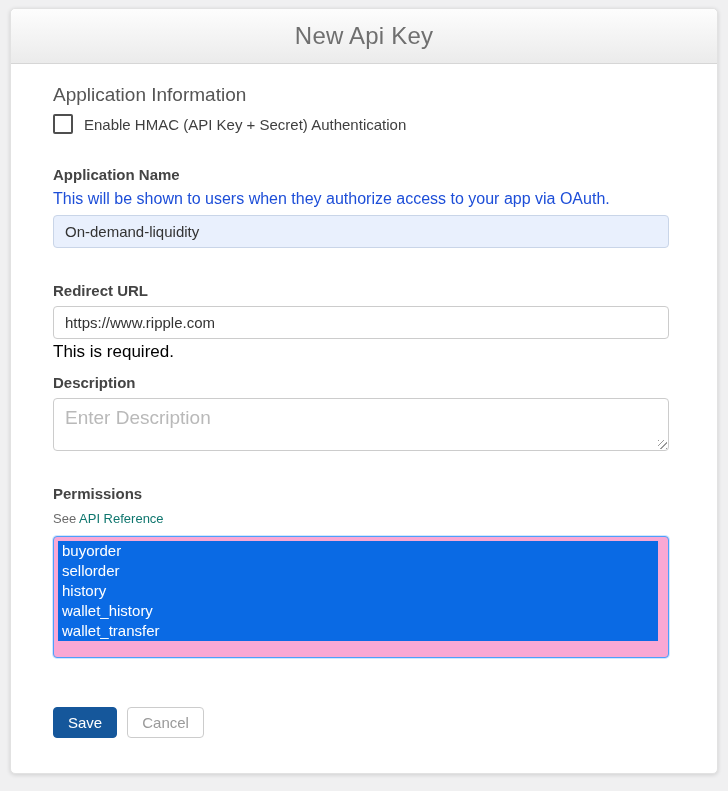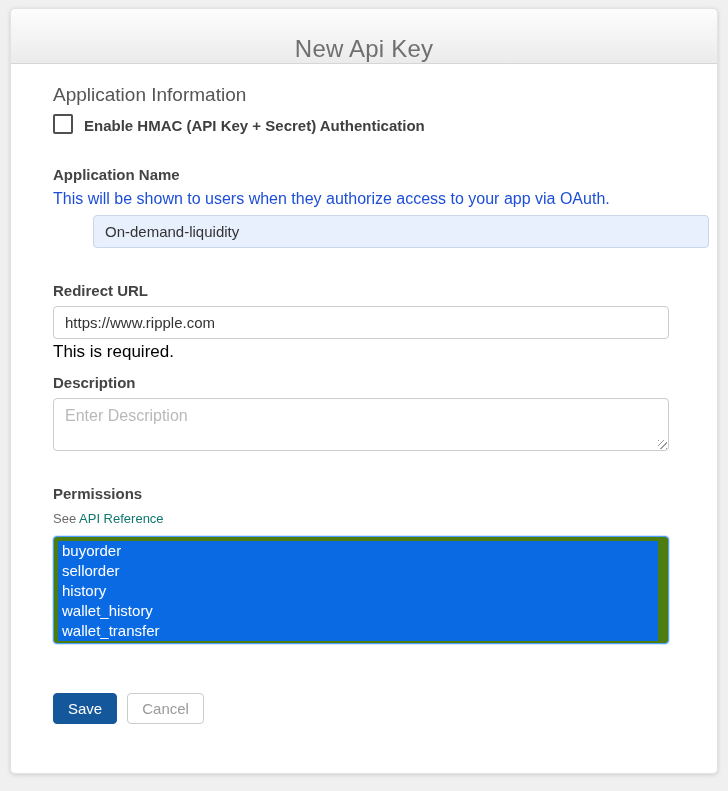--- a/index.html
+++ b/index.html
@@ -12,81 +12,81 @@
   .card{
     position:absolute;left:10px;top:8px;width:708px;height:766px;
     background:#ffffff;border:1px solid #e2e2e2;border-radius:5px;
     box-shadow:0 1px 4px rgba(0,0,0,.14);
     box-sizing:border-box;
   }
   .card-header{
     height:54px;border-radius:5px 5px 0 0;
     background:linear-gradient(#fdfdfd,#ebebeb);
     border-bottom:1px solid #d6d6d6;
-    display:flex;align-items:flex-end;justify-content:center;
+    display:flex;align-items:center;justify-content:center;
   }
   .card-title{
     font-size:24px;font-weight:300;color:#6f6f6f;letter-spacing:.2px;
   }
   .card-body{
     padding:20px 48px 0 42px;
   }
   .section-title{
     font-size:19px;font-weight:400;color:#555;margin:0 0 8px 0;
   }
   .checkbox-row{
-    display:flex;align-items:flex-end;margin:0 0 32px 0;cursor:default;font-weight:bold;
+    display:flex;align-items:center;margin:0 0 32px 0;cursor:default;
   }
   .checkbox-box{
     width:16px;height:16px;border:2px solid #4f4f4f;border-radius:2px;
     background:#fff;flex:0 0 auto;margin-right:11px;
   }
   .checkbox-label{font-size:15px;color:#3f3f3f;}
   .field-label{
     font-size:15px;font-weight:700;color:#444;margin:0 0 7px 0;
   }
   .field-help{
     font-size:16px;color:#1d4ed8;margin:0 0 7px 0;
   }
   .text-input{
     display:block;box-sizing:border-box;width:616px;height:33px;
     border:1px solid #cccccc;border-radius:4px;
     padding:0 11px;font-size:15px;color:#333;
     font-family:"Liberation Sans", sans-serif;
     background:#fff;outline:none;
   }
   .text-input.autofill{
-    background:#e9f0fd;border-color:#c9d5e8;margin-left:40px;
+    background:#e9f0fd;border-color:#c9d5e8;
   }
   .field-group{margin-bottom:34px;}
   .field-group.tight{margin-bottom:12px;}
   .error-text{
     font-size:17px;color:#000000;margin:3px 0 4px 0;
   }
   .textarea-wrap{position:relative;width:616px;}
   textarea.desc{
     display:block;box-sizing:border-box;width:616px;height:53px;
     border:1px solid #cccccc;border-radius:4px;
-    padding:8px 11px;font-size:16px;color:#333;
+    padding:8px 11px;font-size:19px;color:#333;
     font-family:"Liberation Sans", sans-serif;
     resize:none;outline:none;
   }
   textarea.desc::placeholder{color:#b9b9b9;}
   .resize-grip{
     position:absolute;right:2px;bottom:2px;width:9px;height:9px;
     background:repeating-linear-gradient(315deg,#9a9a9a 0 1px,transparent 1px 4px);
     pointer-events:none;
   }
   .see-line{font-size:13px;color:#6b6b6b;margin:0 0 10px 0;}
   .see-line a{color:#0f766e;text-decoration:none;}
   .perm-select{
-    box-sizing:border-box;width:616px;height:108px;overflow:hidden;
+    box-sizing:border-box;width:616px;height:122px;overflow:hidden;
     border:1px solid #4d9ffc;border-radius:4px;
     box-shadow:0 0 0 1px rgba(77,159,252,.25);
-    background:#4d7c0f;padding:4px 10px 0 4px;cursor:default;
+    background:#f9a8d4;padding:4px 10px 0 4px;cursor:default;
   }
   .perm-option{
     height:20px;line-height:20px;font-size:15px;
     background:#0a6ae4;color:#ffffff;padding-left:4px;
     white-space:nowrap;overflow:hidden;
   }
   .btn-row{margin-top:49px;display:flex;align-items:center;}
   .btn{
     box-sizing:border-box;height:31px;border-radius:4px;
     font-size:15px;font-family:"Liberation Sans", sans-serif;

